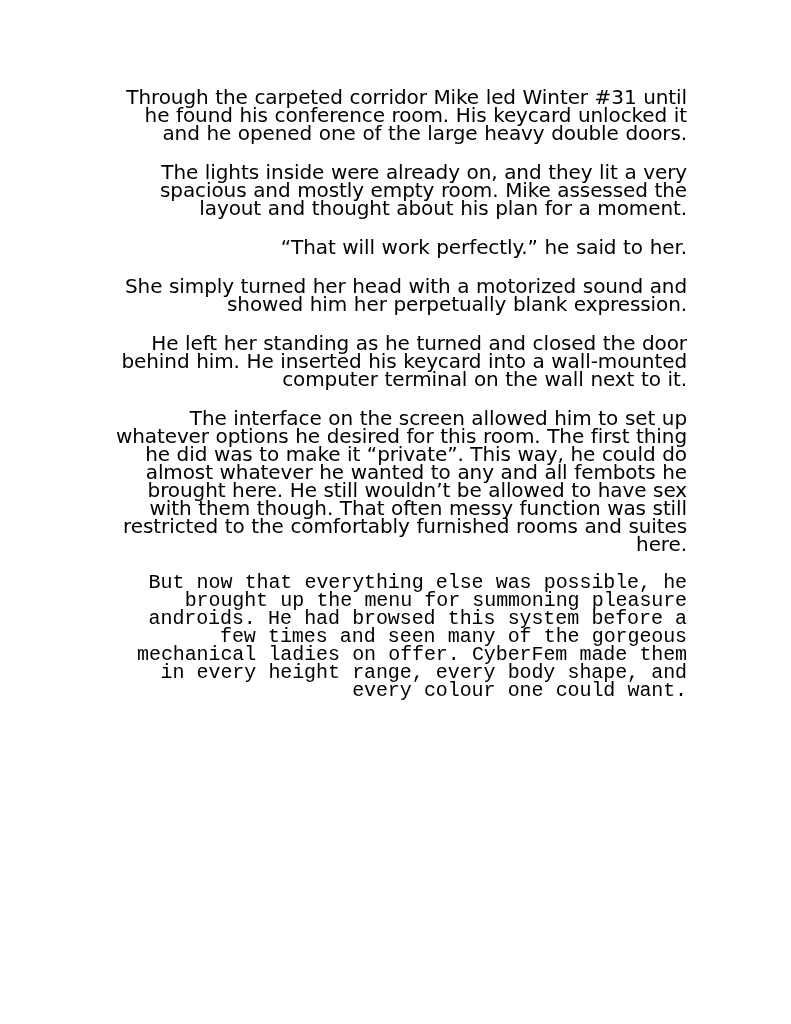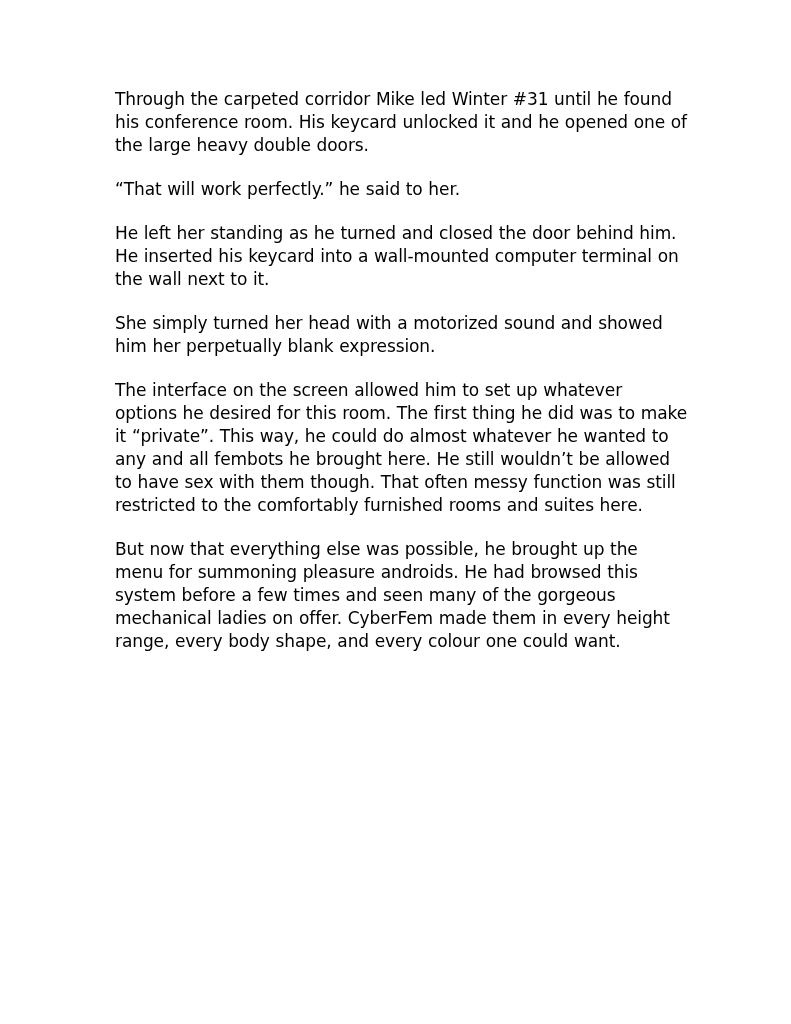--- a/index.html
+++ b/index.html
@@ -21,36 +21,38 @@
     background: #ffffff;
     box-sizing: border-box;
   }
   .text-column {
     position: absolute;
     left: 115px;
     top: 88px;
     width: 572px;
   }
   .para {
-    font-size: 17px;
-    line-height: 23px;
+    font-size: 20px;
+    line-height: 18px;
     letter-spacing: -0.1px;
     margin: 0 0 21px 0;
-    text-align: left;
+    text-align: right;
     word-spacing: 0.4px;
   }
   .para:last-child {
     margin-bottom: 4px;
+    font-family: Liberation Mono, monospace;
   }
 </style>
 </head>
 <body>
 
 <div class="page">
   <div class="text-column">
     <p class="para">Through the carpeted corridor Mike led Winter #31 until he found his conference room.  His keycard unlocked it and he opened one of the large heavy double doors.</p>
+    <p class="para">The lights inside were already on, and they lit a very spacious and mostly empty room.  Mike assessed the layout and thought about his plan for a moment.</p>
     <p class="para">“That will work perfectly.” he said to her.</p>
+    <p class="para">She simply turned her head with a motorized sound and showed him her perpetually blank expression.</p>
     <p class="para">He left her standing as he turned and closed the door behind him.  He inserted his keycard into a wall-mounted computer terminal on the wall next to it.</p>
-    <p class="para">She simply turned her head with a motorized sound and showed him her perpetually blank expression.</p>
     <p class="para">The interface on the screen allowed him to set up whatever options he desired for this room.  The first thing he did was to make it “private”.  This way, he could do almost whatever he wanted to any and all fembots he brought here.  He still wouldn’t be allowed to have sex with them though.  That often messy function was still restricted to the comfortably furnished rooms and suites here.</p>
     <p class="para">But now that everything else was possible, he brought up the menu for summoning pleasure androids.  He had browsed this system before a few times and seen many of the gorgeous mechanical ladies on offer.  CyberFem made them in every height range, every body shape, and every colour one could want.</p>
   </div>
 </div>
 
 </body></html>

